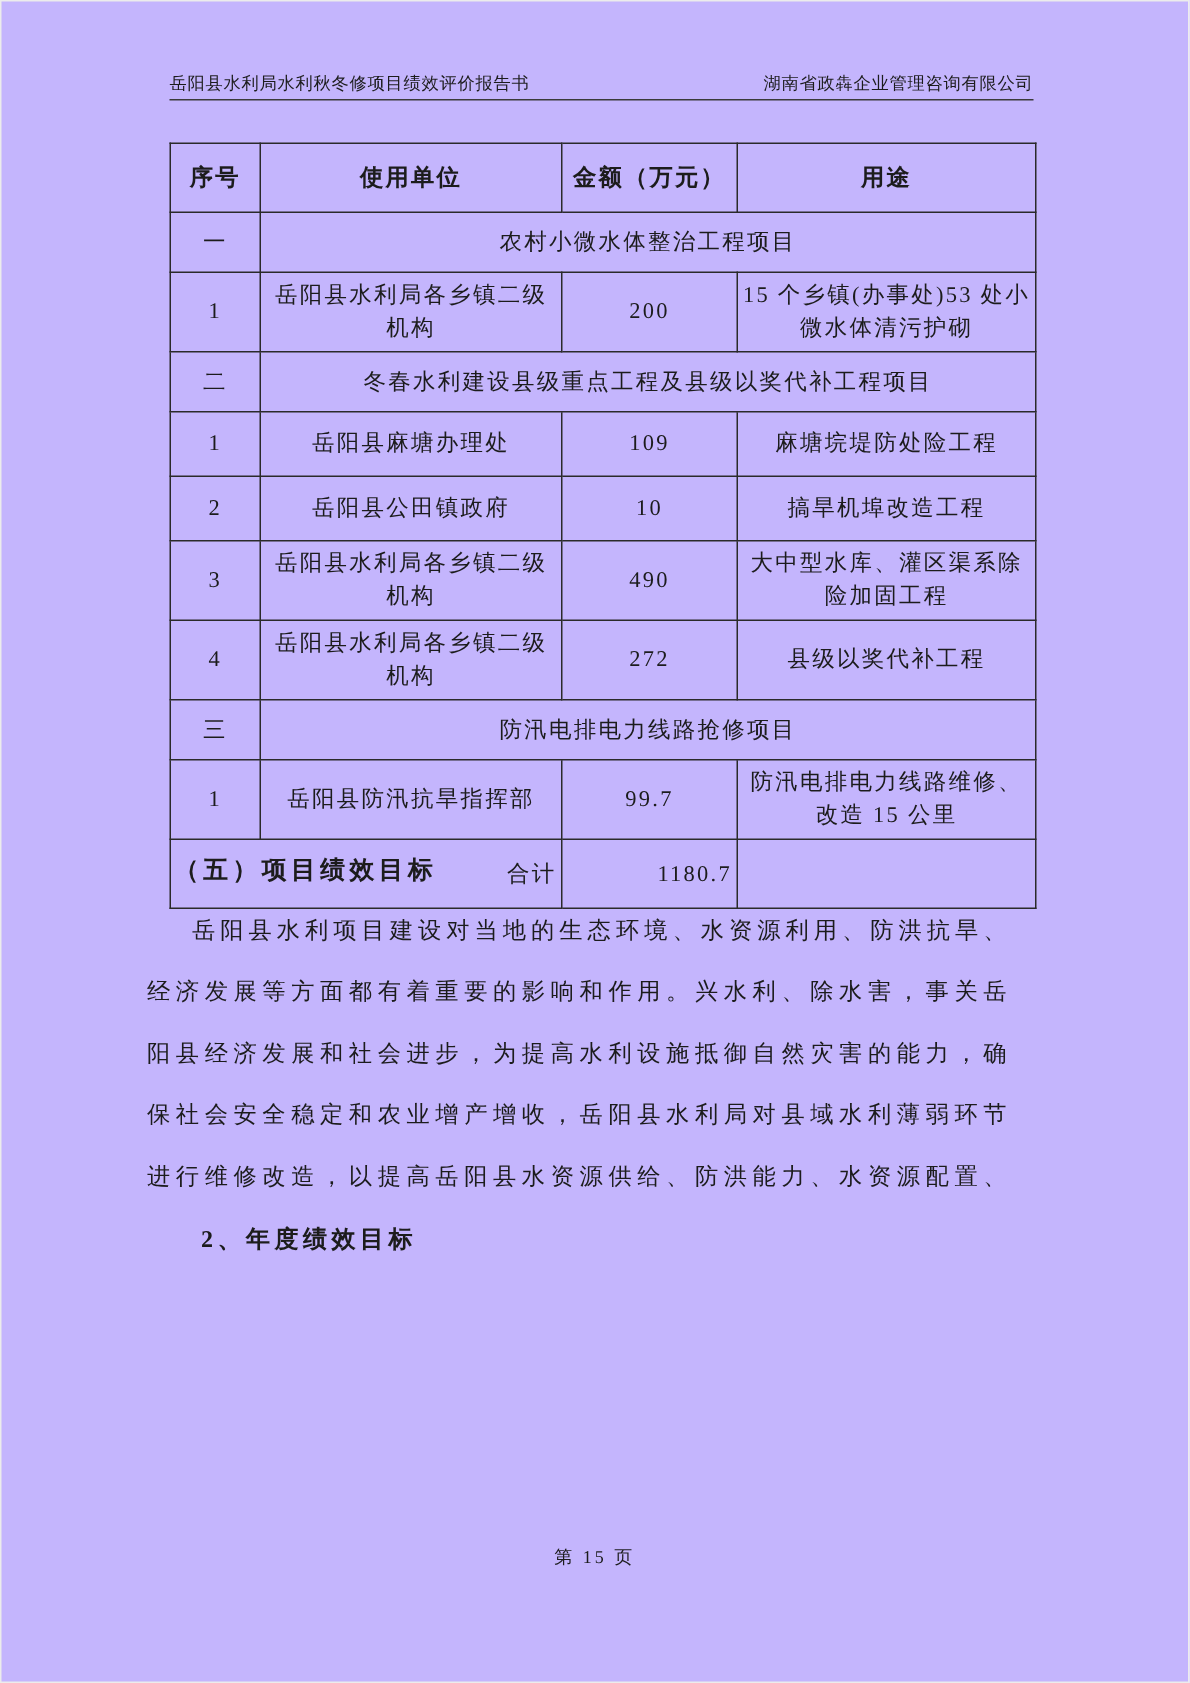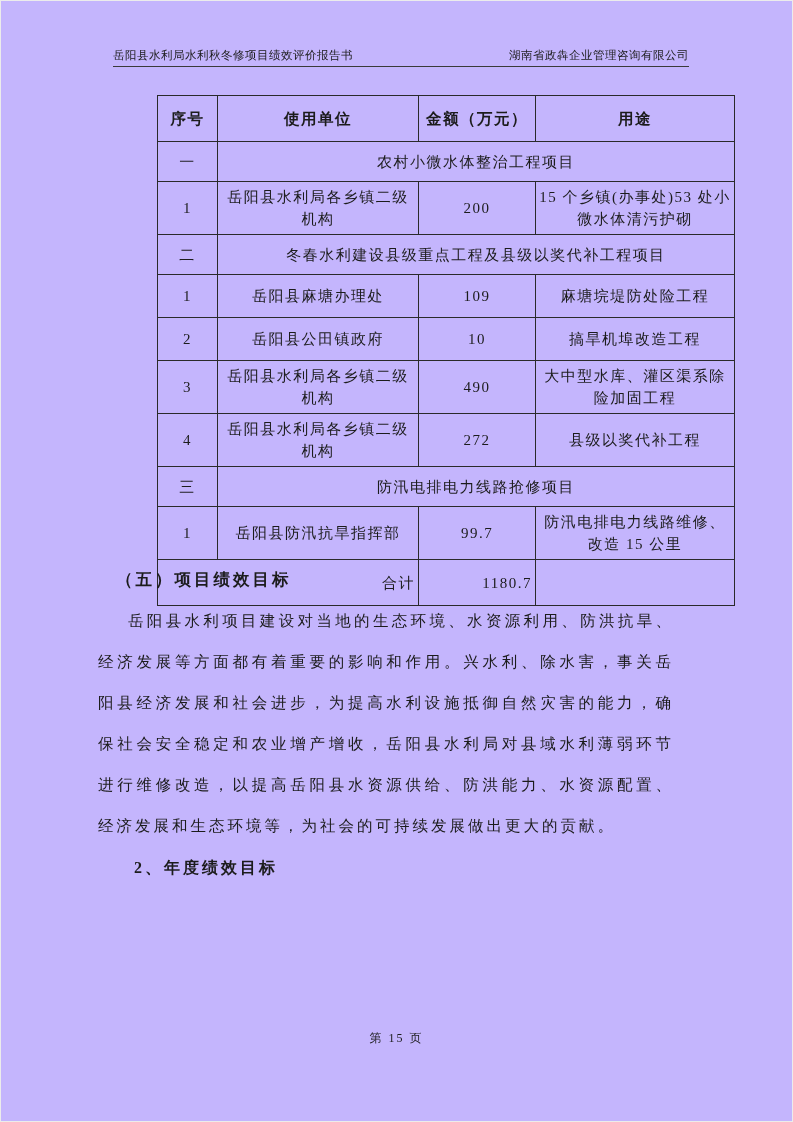--- a/index.html
+++ b/index.html
@@ -26,21 +26,20 @@
     font-size: 11.5px;
     letter-spacing: 0.5px;
     white-space: nowrap;
   }
   
   .funds-table-wrap { position: absolute; top: 95px; left: 113px; width: 577px; }
   table.funds {
     border-collapse: collapse;
     width: 100%;
     table-layout: fixed;
-    margin-left: 44px;
   }
   table.funds th, table.funds td {
     border: 1.4px solid #2a2a2a;
     text-align: center;
     vertical-align: middle;
     font-size: 15px;
     line-height: 22px;
     letter-spacing: 1.5px;
     padding: 4px 3px;
     overflow: hidden;
@@ -173,21 +172,20 @@
 
   <div class="body-text">
     <div class="h-sec">（五）项目绩效目标</div>
 
     <div class="para">
       <div class="pline just first">岳阳县水利项目建设对当地的生态环境、水资源利用、防洪抗旱、</div>
       <div class="pline just">经济发展等方面都有着重要的影响和作用。兴水利、除水害，事关岳</div>
       <div class="pline just">阳县经济发展和社会进步，为提高水利设施抵御自然灾害的能力，确</div>
       <div class="pline just">保社会安全稳定和农业增产增收，岳阳县水利局对县域水利薄弱环节</div>
       <div class="pline just">进行维修改造，以提高岳阳县水资源供给、防洪能力、水资源配置、</div>
-      <div class="pline">经济发展和生态环境等，为社会的可持续发展做出更大的贡献。</div>
     </div>
 
     <div class="h-sub">2、年度绩效目标</div>
 
   </div>
 
   <div class="doc-footer">第 15 页</div>
 
 </div>
 

